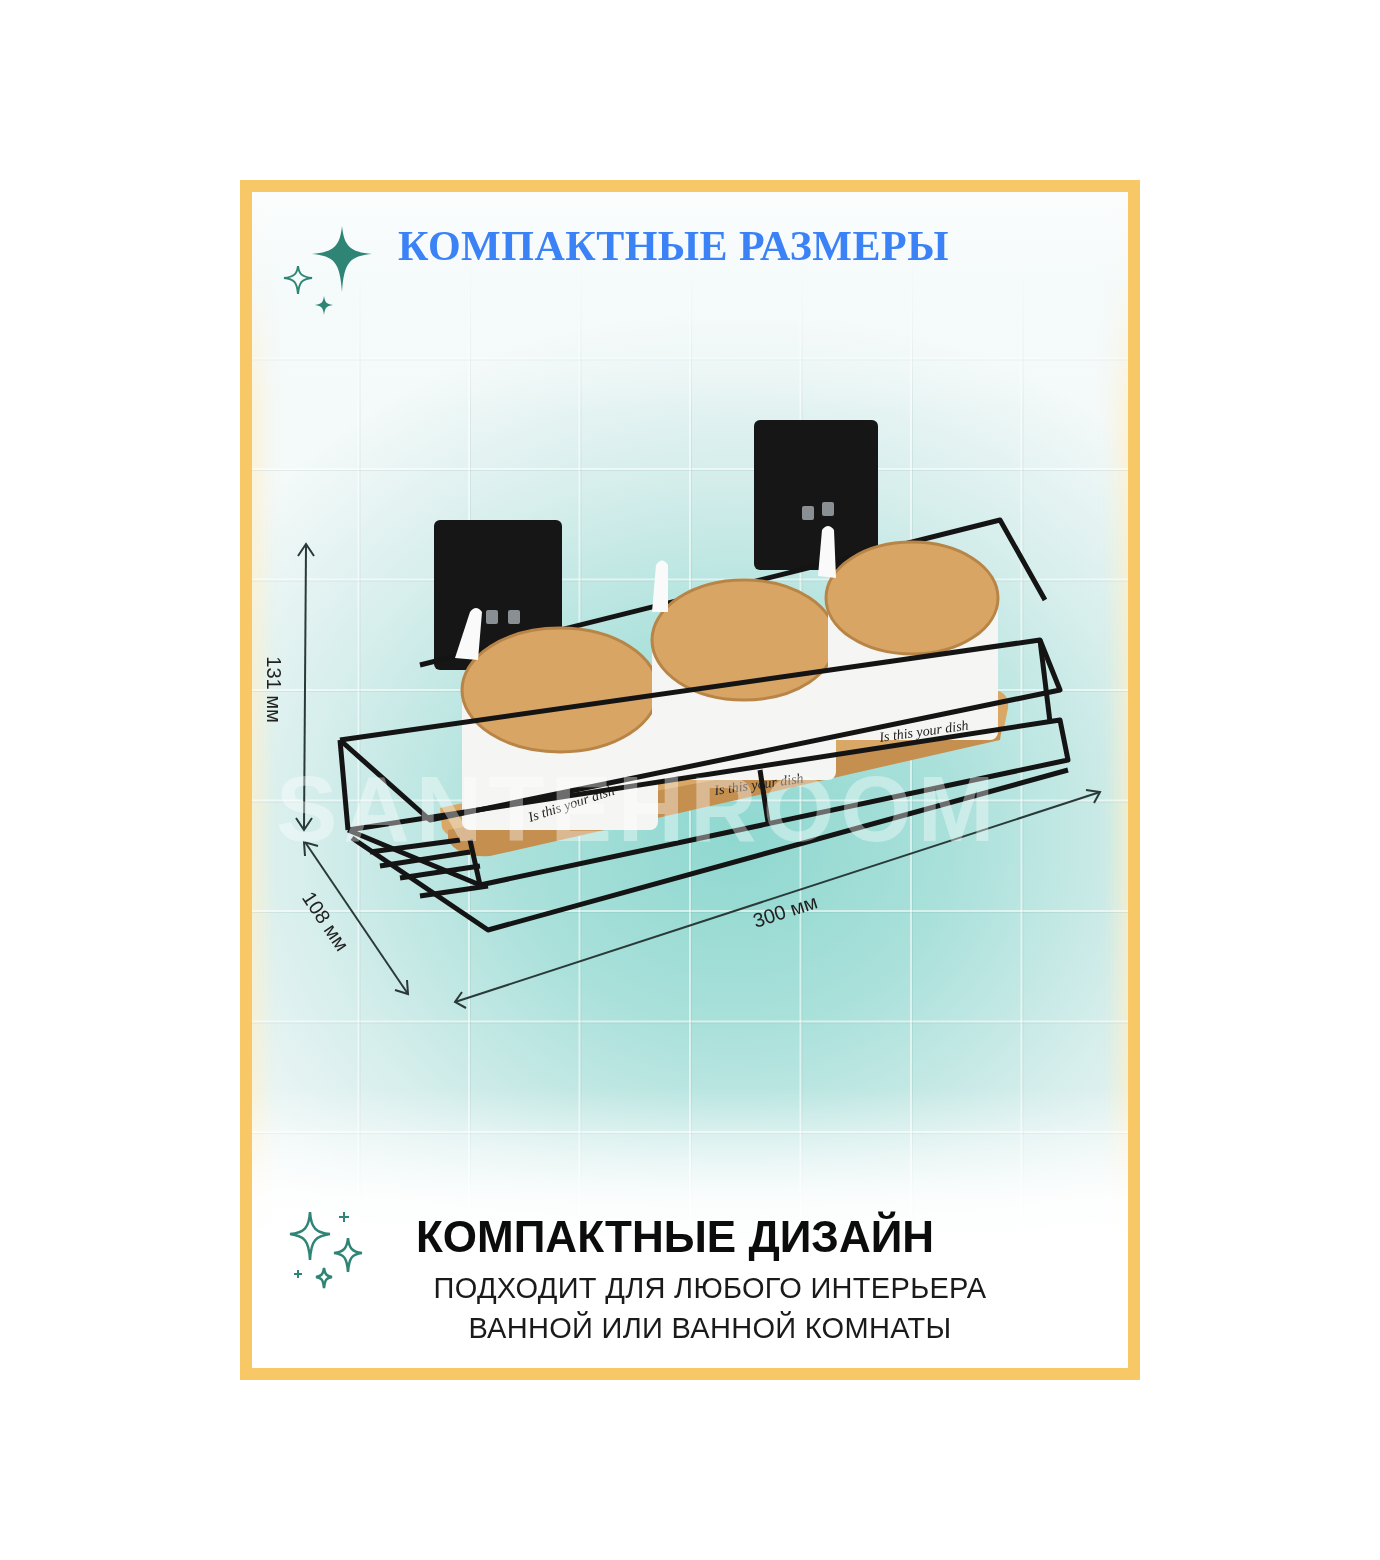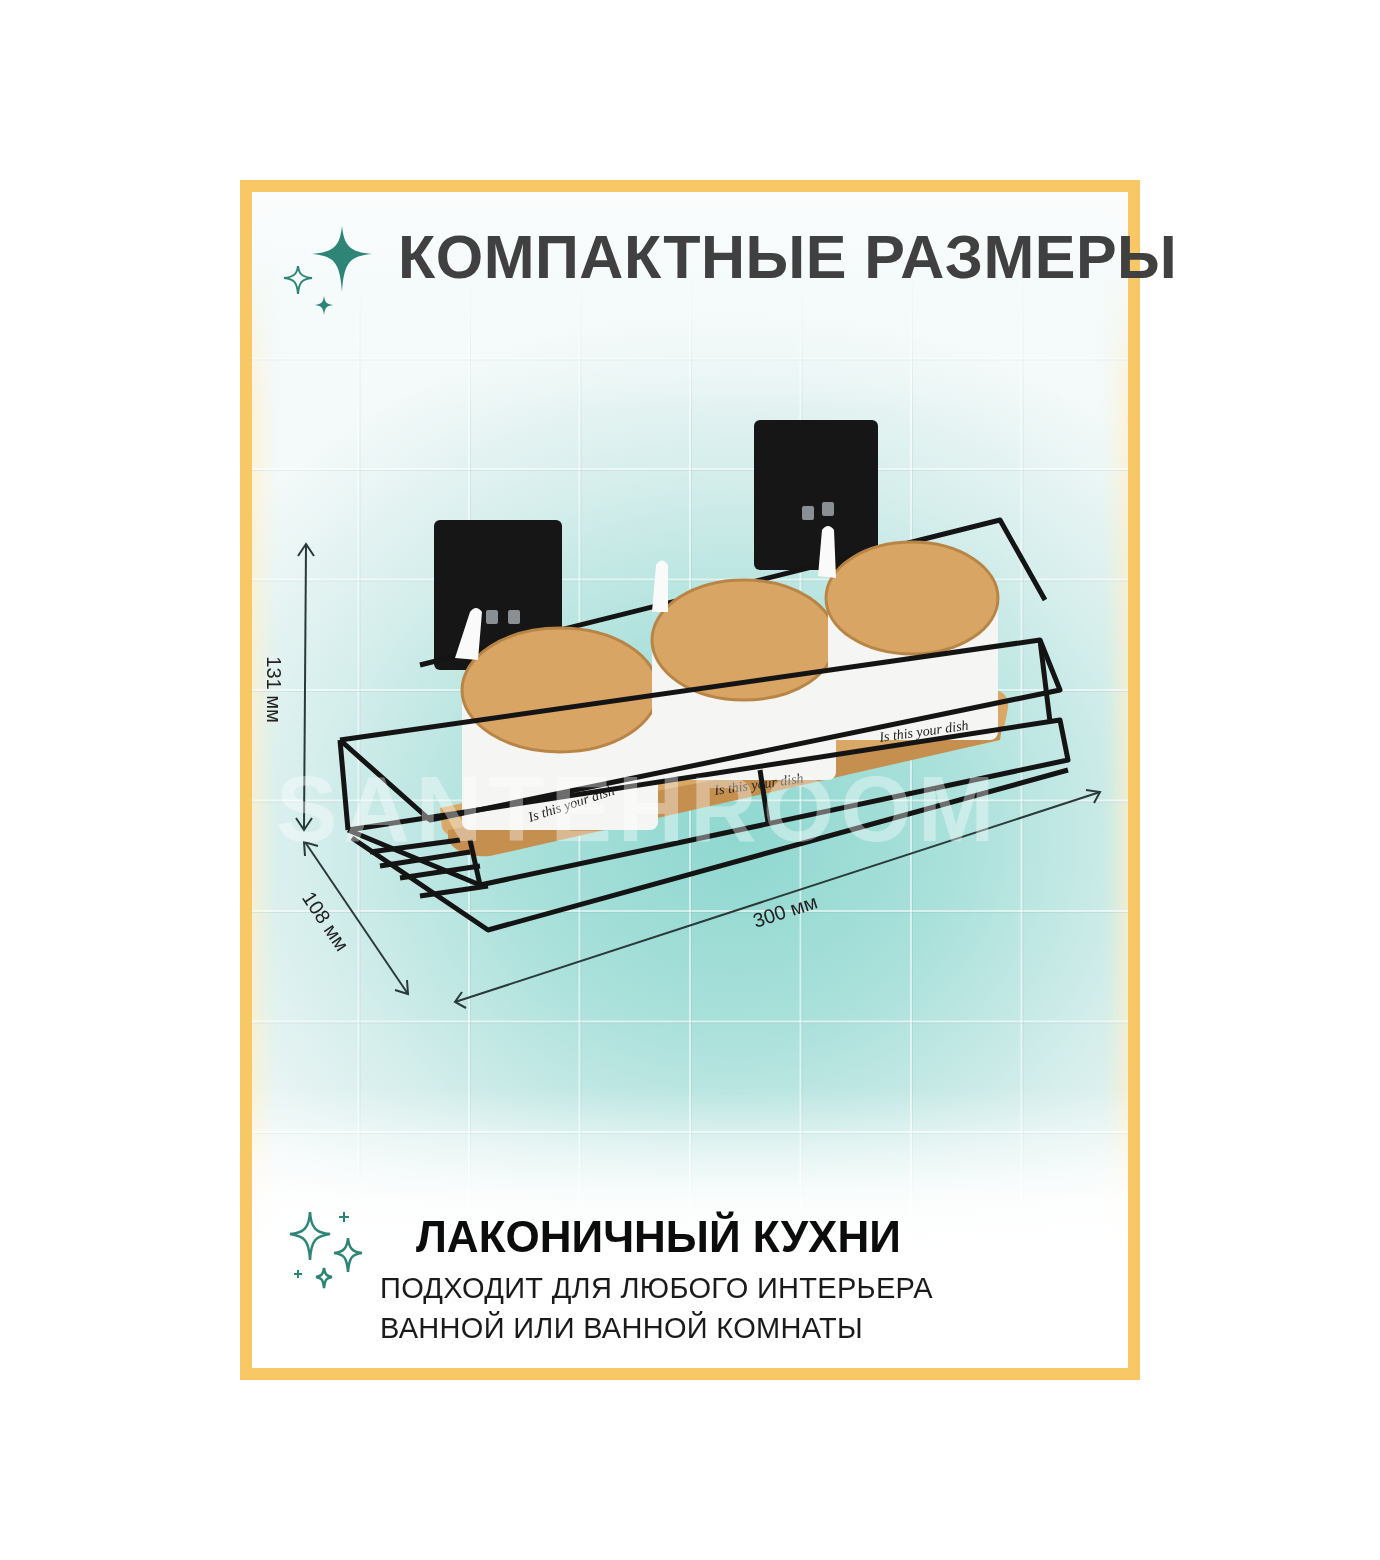--- a/index.html
+++ b/index.html
@@ -13,23 +13,23 @@
       linear-gradient(to right, rgba(255,255,255,0.55) 2px, transparent 2px),
       linear-gradient(to bottom, rgba(255,255,255,0.55) 2px, transparent 2px);
     background-size:110.5px 110.5px;background-position:-5px 55px;}
   .tiles-shade{position:absolute;inset:0;
     background-image:
       linear-gradient(to right, rgba(60,120,115,0.10) 1px, transparent 1px),
       linear-gradient(to bottom, rgba(60,120,115,0.10) 1px, transparent 1px);
     background-size:110.5px 110.5px;background-position:-3px 57px;}
   .fade-top{position:absolute;left:0;right:0;top:0;height:220px;background:linear-gradient(#fbfdfd 0%, rgba(245,250,250,0.9) 40%, rgba(240,248,248,0) 100%);}
   .fade-bottom{position:absolute;left:0;right:0;bottom:0;height:280px;background:linear-gradient(rgba(255,255,255,0) 0%, rgba(255,255,255,0.9) 40%, #ffffff 60%);}
-  .title1{position:absolute;left:398px;top:222px;font-size:61px;font-weight:bold;color:#404040;letter-spacing:0.5px;white-space:nowrap;}
+  .title1{position:absolute;left:398px;top:222px;font-size:42px;font-weight:bold;color:#3b82f6;letter-spacing:0.5px;white-space:nowrap;font-family:Liberation Serif, serif;}
   .title2{position:absolute;left:416px;top:1212px;font-size:44px;font-weight:bold;color:#0c0c0c;white-space:nowrap;}
-  .sub{position:absolute;left:380px;width:660px;text-align:left;font-size:29px;color:#1a1a1a;white-space:nowrap;letter-spacing:0.3px;}
+  .sub{position:absolute;left:380px;width:660px;text-align:center;font-size:29px;color:#1a1a1a;white-space:nowrap;letter-spacing:0.3px;}
   .sub1{top:1272px;}
   .sub2{top:1312px;}
   .icon{position:absolute;}
   .dim{position:absolute;font-size:20px;color:#222;white-space:nowrap;}
   .watermark{position:absolute;left:276px;top:757px;font-size:92px;font-weight:bold;color:rgba(255,255,255,0.38);letter-spacing:6px;white-space:nowrap;}
   svg.scene{position:absolute;left:0;top:0;}
 </style>
 </head>
 <body>
 
@@ -121,15 +121,15 @@
 <div class="dim" style="left:752px;top:900px;transform:rotate(-18deg);">300 мм</div>
 
 <svg class="icon" style="left:284px;top:1206px;" width="96" height="96" viewBox="0 0 96 96">
   <path d="M26 6 C27 22 32 27 46 28 C32 30 27 34 26 54 C25 34 20 30 6 28 C20 27 25 22 26 6 Z" fill="none" stroke="#2e8576" stroke-width="2.5"></path>
   <path d="M64 32 C65 42 68 46 78 47 C68 48 65 52 64 66 C63 52 60 48 50 47 C60 46 63 42 64 32 Z" fill="none" stroke="#2e8576" stroke-width="2.5"></path>
   <path d="M40 62 C41 68 42 70 48 71 C42 72 41 74 40 82 C39 74 38 72 32 71 C38 70 39 68 40 62 Z" fill="none" stroke="#2e8576" stroke-width="2.5"></path>
   <path d="M60 6 v10 M55 11 h10" stroke="#2e8576" stroke-width="2"></path>
   <path d="M14 64 v8 M10 68 h8" stroke="#2e8576" stroke-width="2"></path>
 </svg>
 
-<div class="title2">ЛАКОНИЧНЫЙ КУХНИ</div>
+<div class="title2">КОМПАКТНЫЕ ДИЗАЙН</div>
 <div class="sub sub1">ПОДХОДИТ ДЛЯ ЛЮБОГО ИНТЕРЬЕРА</div>
 <div class="sub sub2">ВАННОЙ ИЛИ ВАННОЙ КОМНАТЫ</div>
 
 </body></html>

